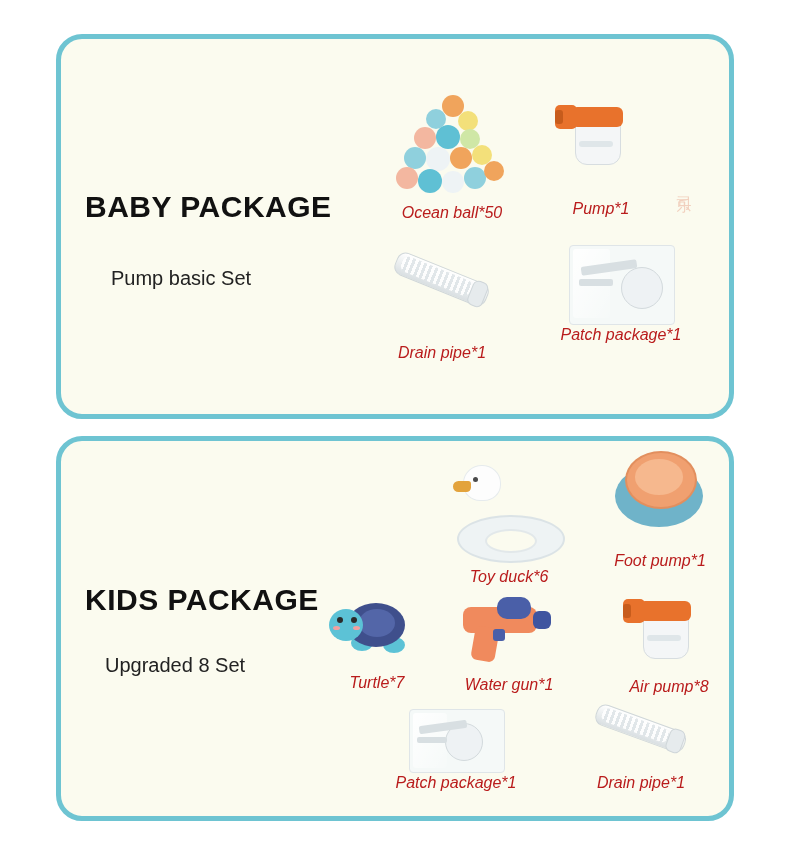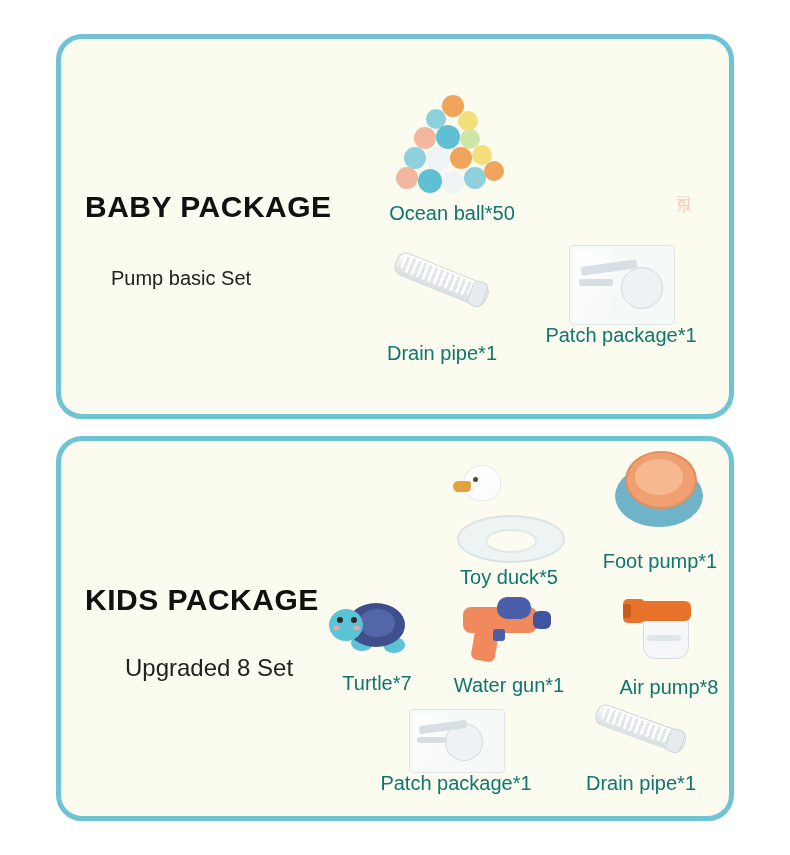--- a/index.html
+++ b/index.html
@@ -58,33 +58,34 @@
     left: 50px;
     top: 228px;
     font-size: 20px;
   }
   #kids-title {
     left: 24px;
     top: 142px;
     font-size: 30px;
   }
   #kids-sub {
-    left: 64px;
+    left: 44px;
     top: 213px;
-    font-size: 24px;
+    font-size: 20px;
   }
   .item {
     position: absolute;
     text-align: center;
   }
   .item-label {
-    font-size: 20px;
-    color: #0f766e;
+    font-size: 16px;
+    color: #b91c1c;
     white-space: nowrap;
     line-height: 24px;
+    font-style: italic;
   }
   .art {
     position: relative;
     margin: 0 auto;
   }
   .watermark {
     position: absolute;
     right: 36px;
     top: 145px;
     font-size: 15px;
@@ -442,20 +443,30 @@
         <span style="left:80px;  top:50px;  width:20px; height:20px; background:#f3e07a;"></span>
         <span style="left:4px;   top:72px;  width:22px; height:22px; background:#f3b7a0;"></span>
         <span style="left:26px;  top:74px;  width:24px; height:24px; background:#5fc0d4;"></span>
         <span style="left:50px;  top:76px;  width:22px; height:22px; background:#eef3f5;"></span>
         <span style="left:72px;  top:72px;  width:22px; height:22px; background:#8fd0dd;"></span>
         <span style="left:92px;  top:66px;  width:20px; height:20px; background:#f0a45c;"></span>
       </div>
       <div class="item-label">Ocean ball*50</div>
     </div>
 
+    <div class="item" style="left:480px; top:58px; width:120px;">
+      <div class="art pump" style="width:80px; height:100px;">
+        <div class="body"></div>
+        <div class="cap"></div>
+        <div class="nozzle"></div>
+        <div class="nozzle-hole"></div>
+        <div class="stripe"></div>
+      </div>
+      <div class="item-label">Pump*1</div>
+    </div>
 
     <div class="item" style="left:296px; top:212px; width:170px;">
       <div class="art" style="width:90px; height:90px;">
         <div class="pipe" style="position:absolute; left:-4px; top:16px; width:96px; height:22px; transform:rotate(22deg);">
           <div class="tube"></div>
           <div class="rings"></div>
           <div class="end"></div>
         </div>
       </div>
       <div class="item-label">Drain pipe*1</div>
@@ -481,21 +492,21 @@
 
 
     <div class="item" style="left:378px; top:24px; width:140px;">
       <div class="art duck" style="width:112px; height:100px;">
         <div class="ring"></div>
         <div class="hole"></div>
         <div class="head"></div>
         <div class="beak"></div>
         <div class="eye"></div>
       </div>
-      <div class="item-label">Toy duck*5</div>
+      <div class="item-label">Toy duck*6</div>
     </div>
 
     <div class="item" style="left:524px; top:8px; width:150px;">
       <div class="art footpump" style="width:90px; height:100px;">
         <div class="base"></div>
         <div class="pedal"></div>
         <div class="pedal-in"></div>
       </div>
       <div class="item-label">Foot pump*1</div>
     </div>

